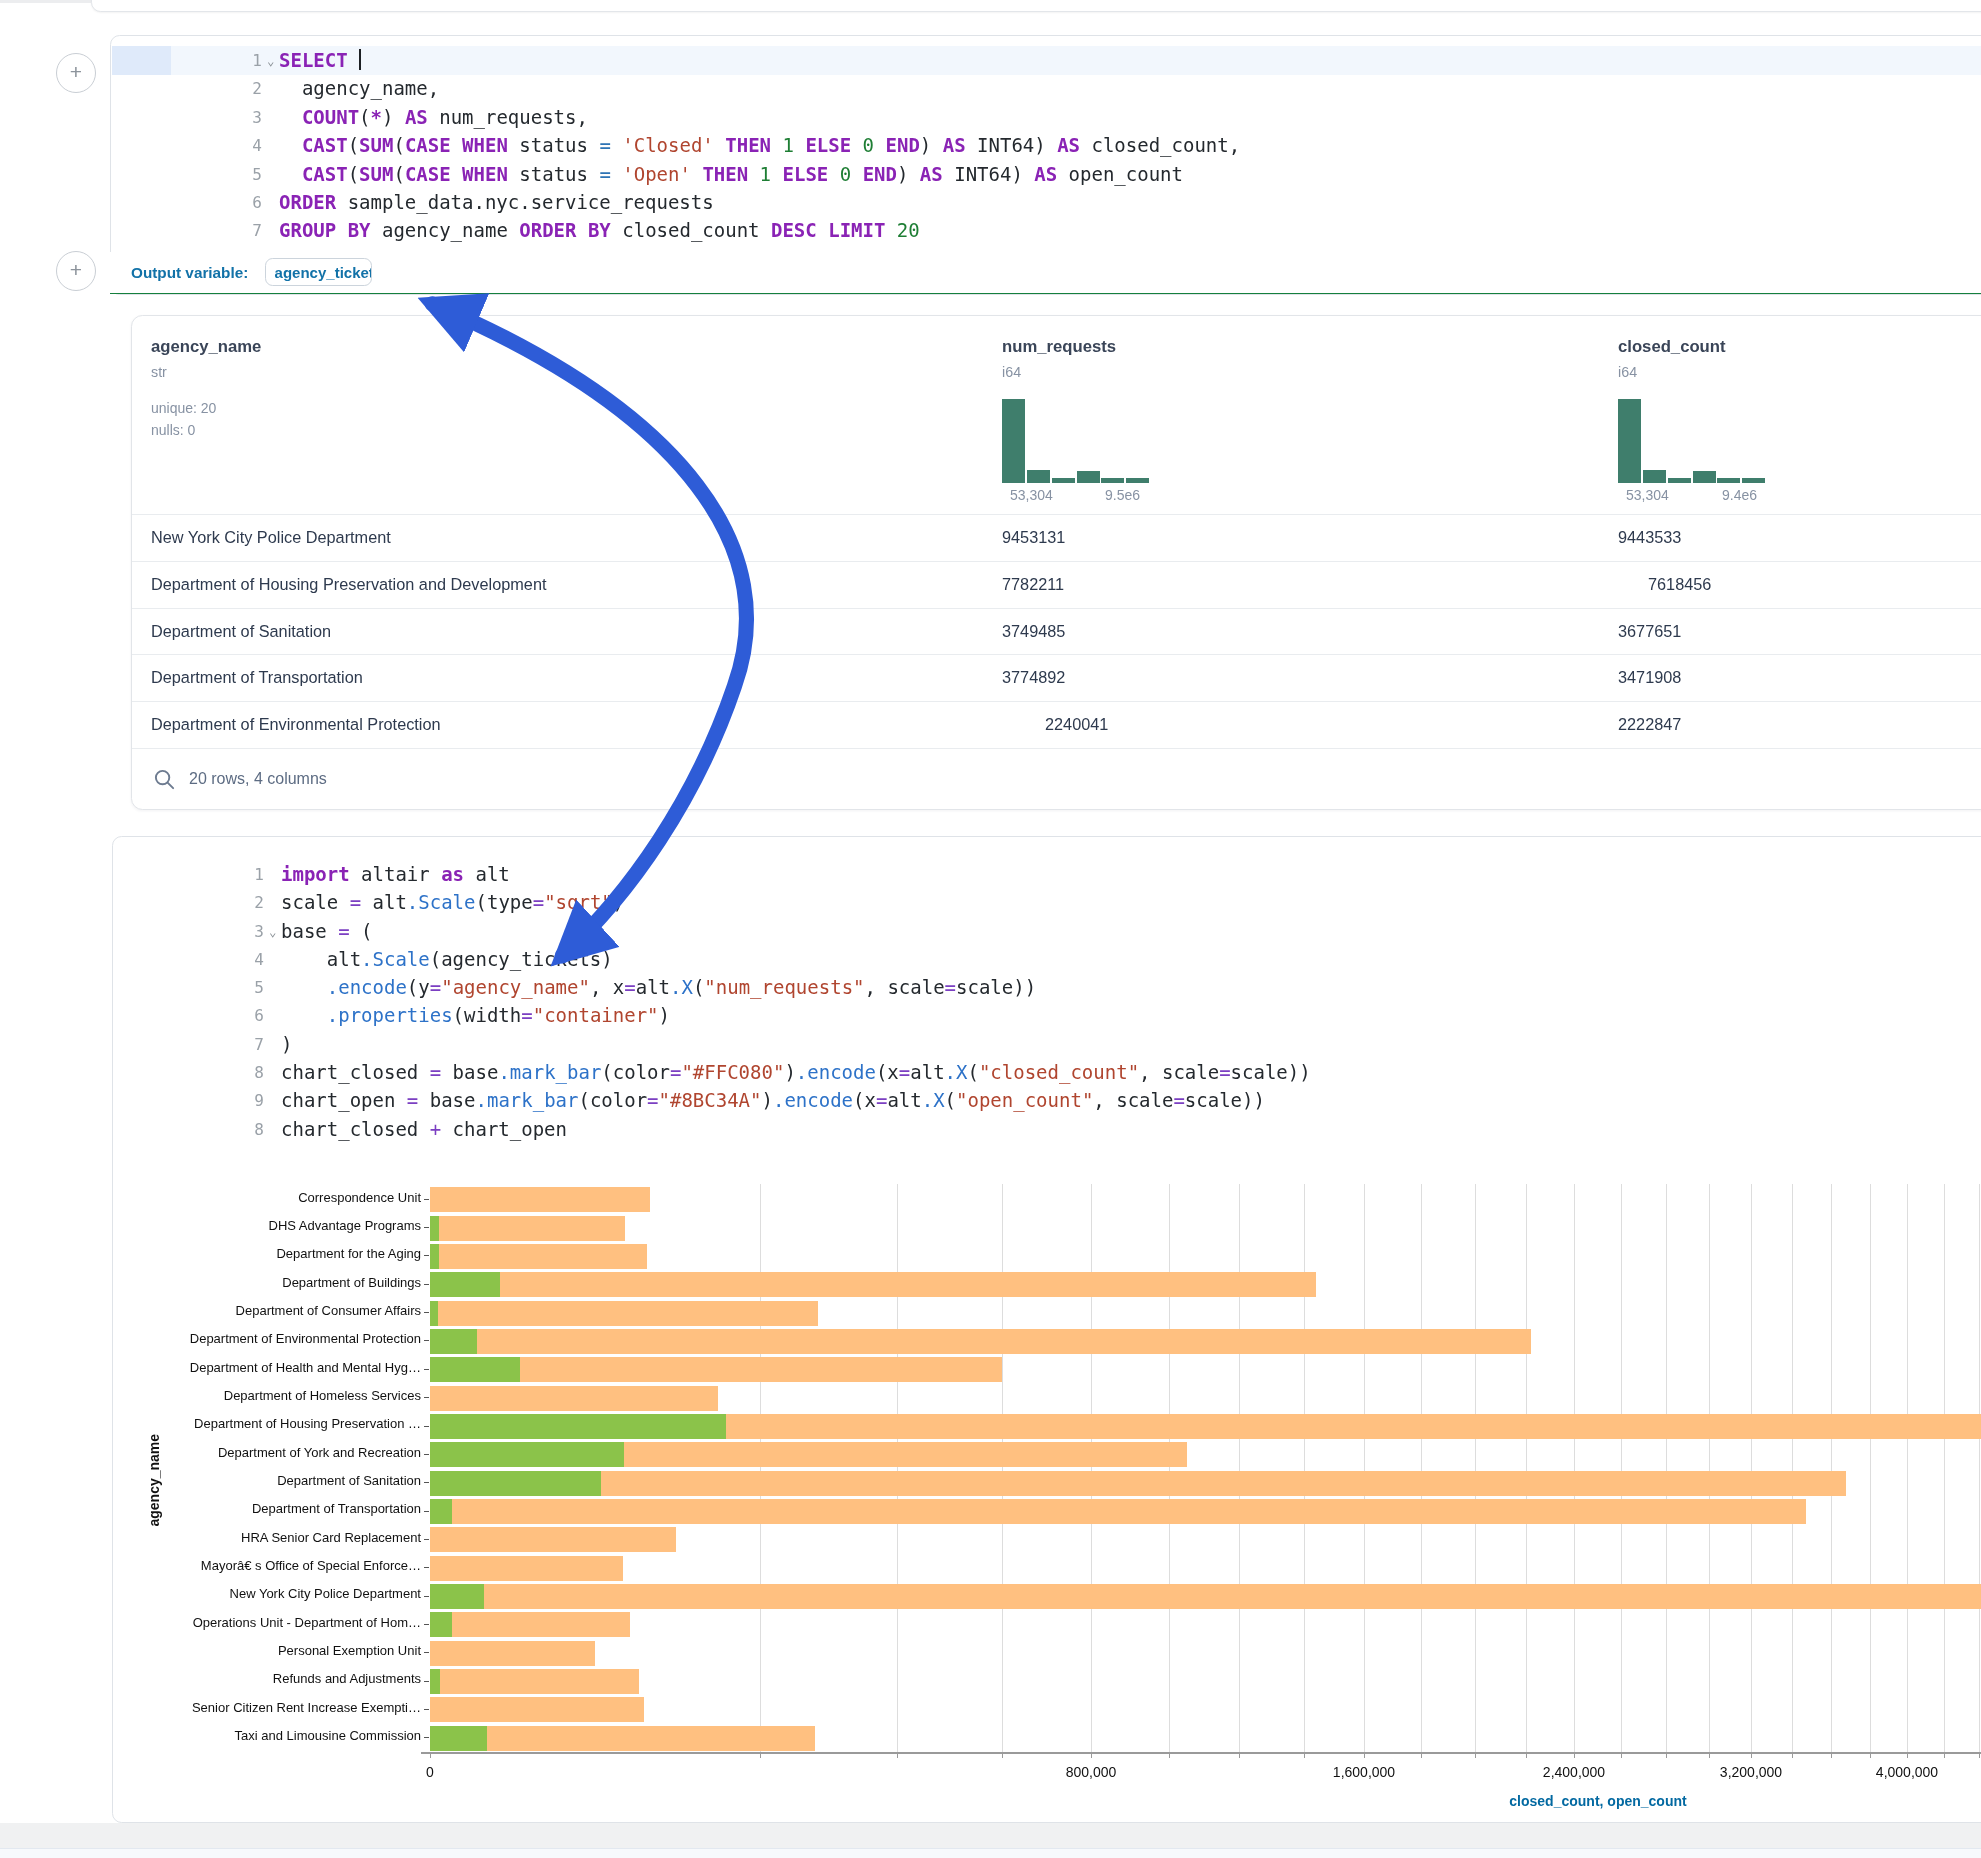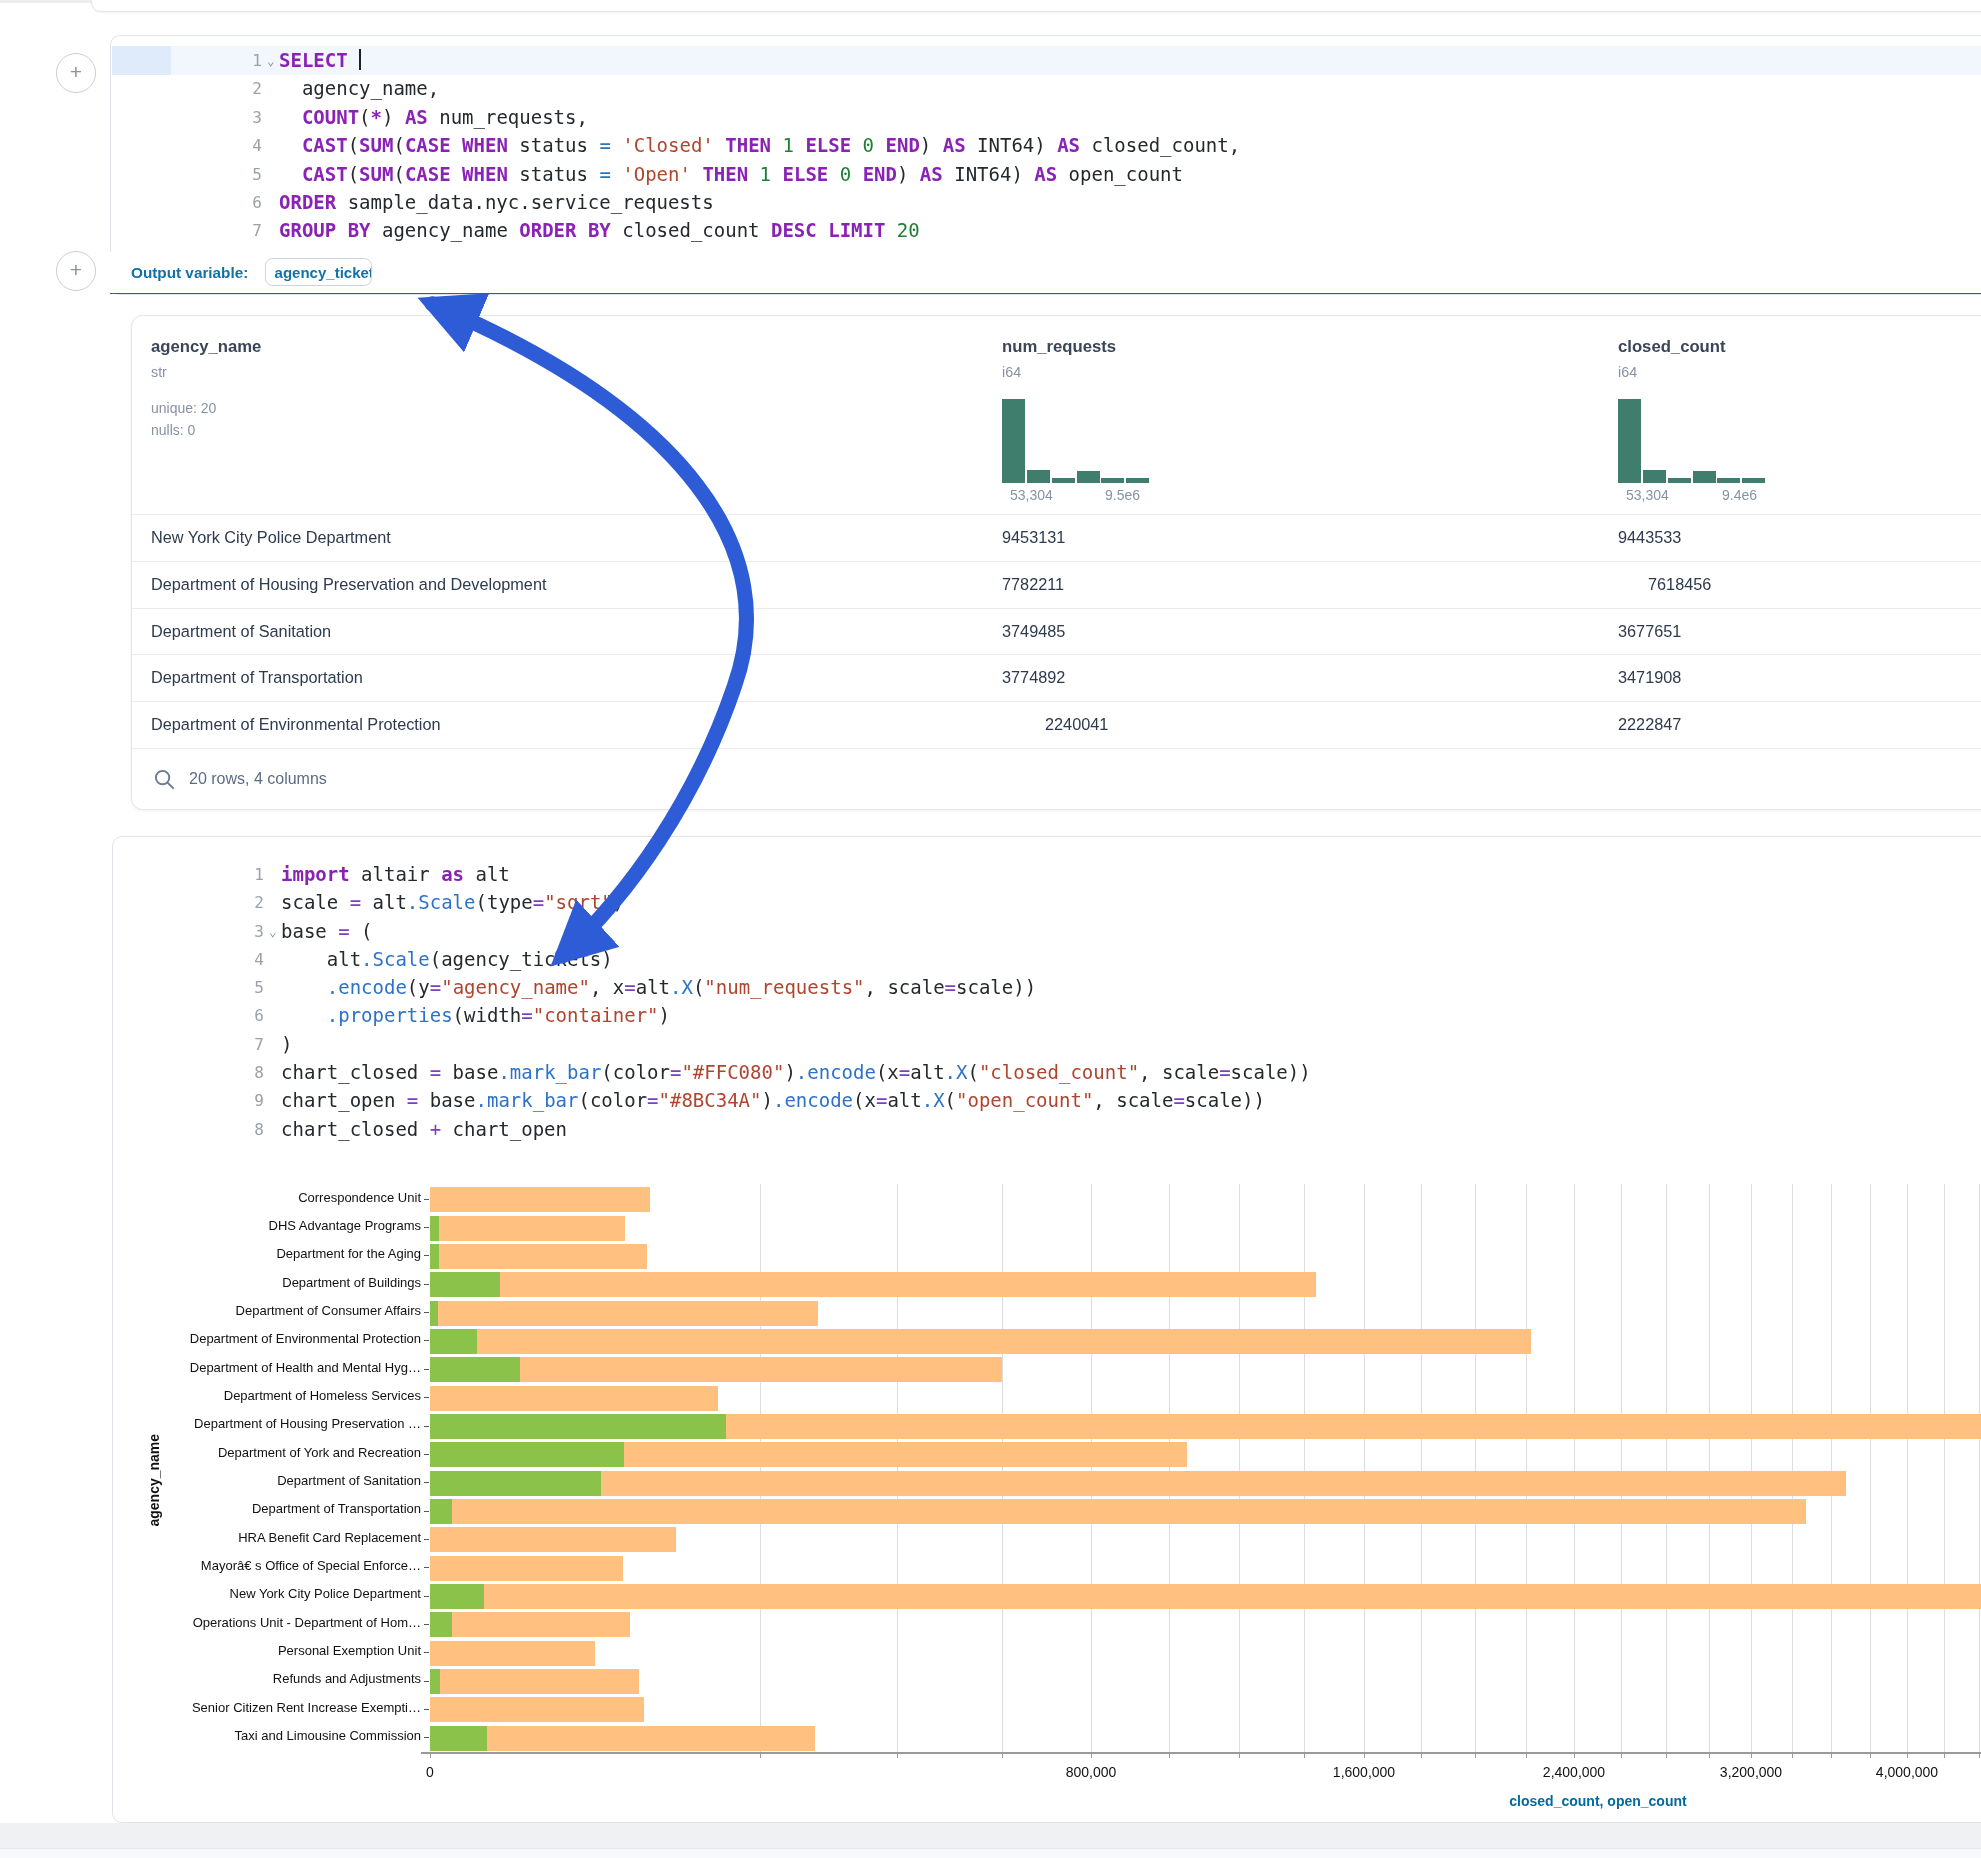--- a/index.html
+++ b/index.html
@@ -306,21 +306,21 @@
       <div class="bar" style="left:430px;top:266px;width:757px;background:#FFC080;"></div>
       <div class="bar" style="left:430px;top:266px;width:194px;background:#8BC34A;"></div>
       <div class="ylab" style="left:0;top:291px;width:421px;">Department of Sanitation</div>
       <div class="ytick" style="left:424px;top:306px;"></div>
       <div class="bar" style="left:430px;top:295px;width:1416px;background:#FFC080;"></div>
       <div class="bar" style="left:430px;top:295px;width:171px;background:#8BC34A;"></div>
       <div class="ylab" style="left:0;top:319px;width:421px;">Department of Transportation</div>
       <div class="ytick" style="left:424px;top:335px;"></div>
       <div class="bar" style="left:430px;top:323px;width:1376px;background:#FFC080;"></div>
       <div class="bar" style="left:430px;top:323px;width:22px;background:#8BC34A;"></div>
-      <div class="ylab" style="left:0;top:348px;width:421px;">HRA Benefit Card Replacement</div>
+      <div class="ylab" style="left:0;top:348px;width:421px;">HRA Senior Card Replacement</div>
       <div class="ytick" style="left:424px;top:363px;"></div>
       <div class="bar" style="left:430px;top:351px;width:246px;background:#FFC080;"></div>
       <div class="ylab" style="left:0;top:376px;width:421px;">Mayorâ€ s Office of Special Enforce…</div>
       <div class="ytick" style="left:424px;top:391px;"></div>
       <div class="bar" style="left:430px;top:380px;width:193px;background:#FFC080;"></div>
       <div class="ylab" style="left:0;top:404px;width:421px;">New York City Police Department</div>
       <div class="ytick" style="left:424px;top:420px;"></div>
       <div class="bar" style="left:430px;top:408px;width:2269px;background:#FFC080;"></div>
       <div class="bar" style="left:430px;top:408px;width:54px;background:#8BC34A;"></div>
       <div class="ylab" style="left:0;top:433px;width:421px;">Operations Unit - Department of Hom…</div>

